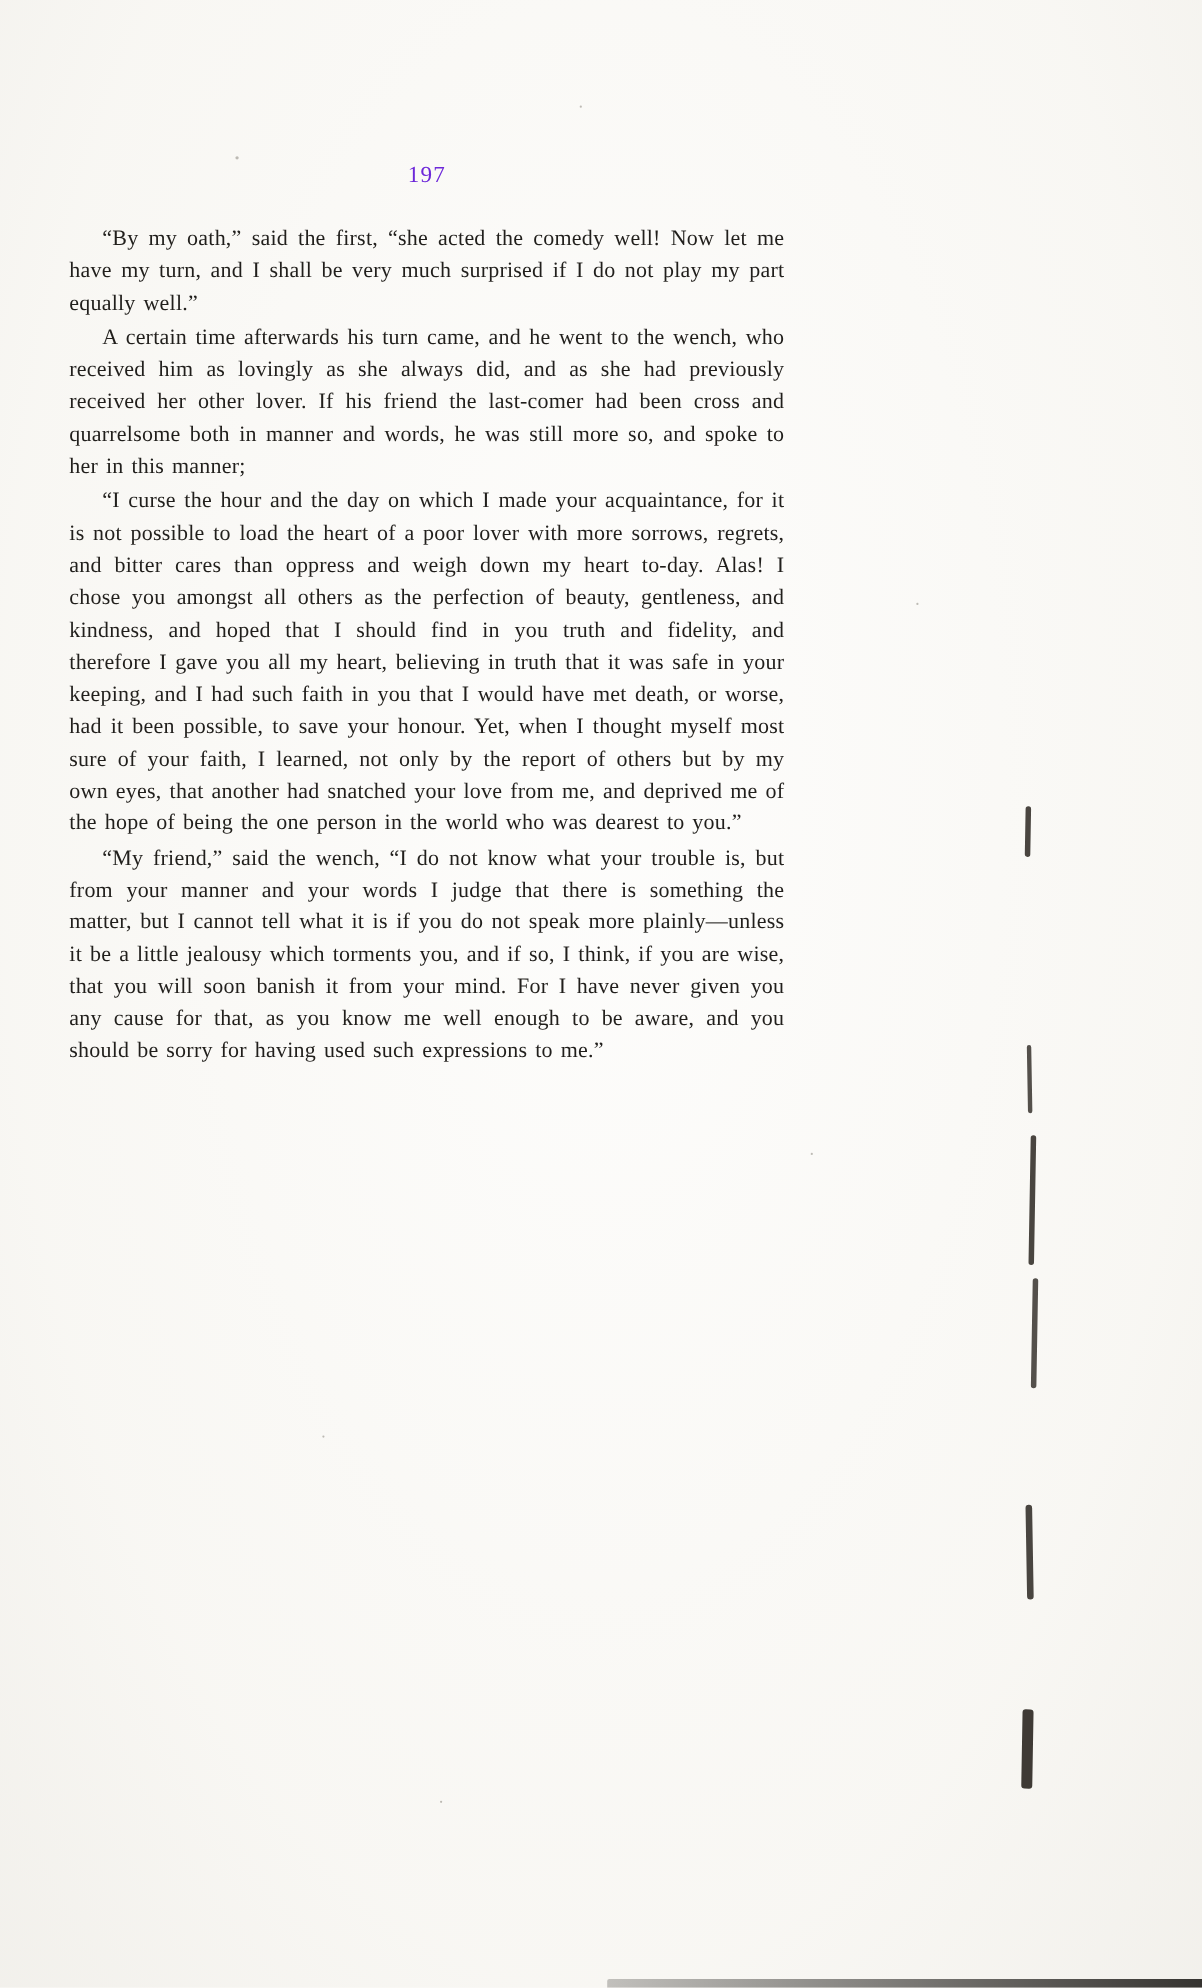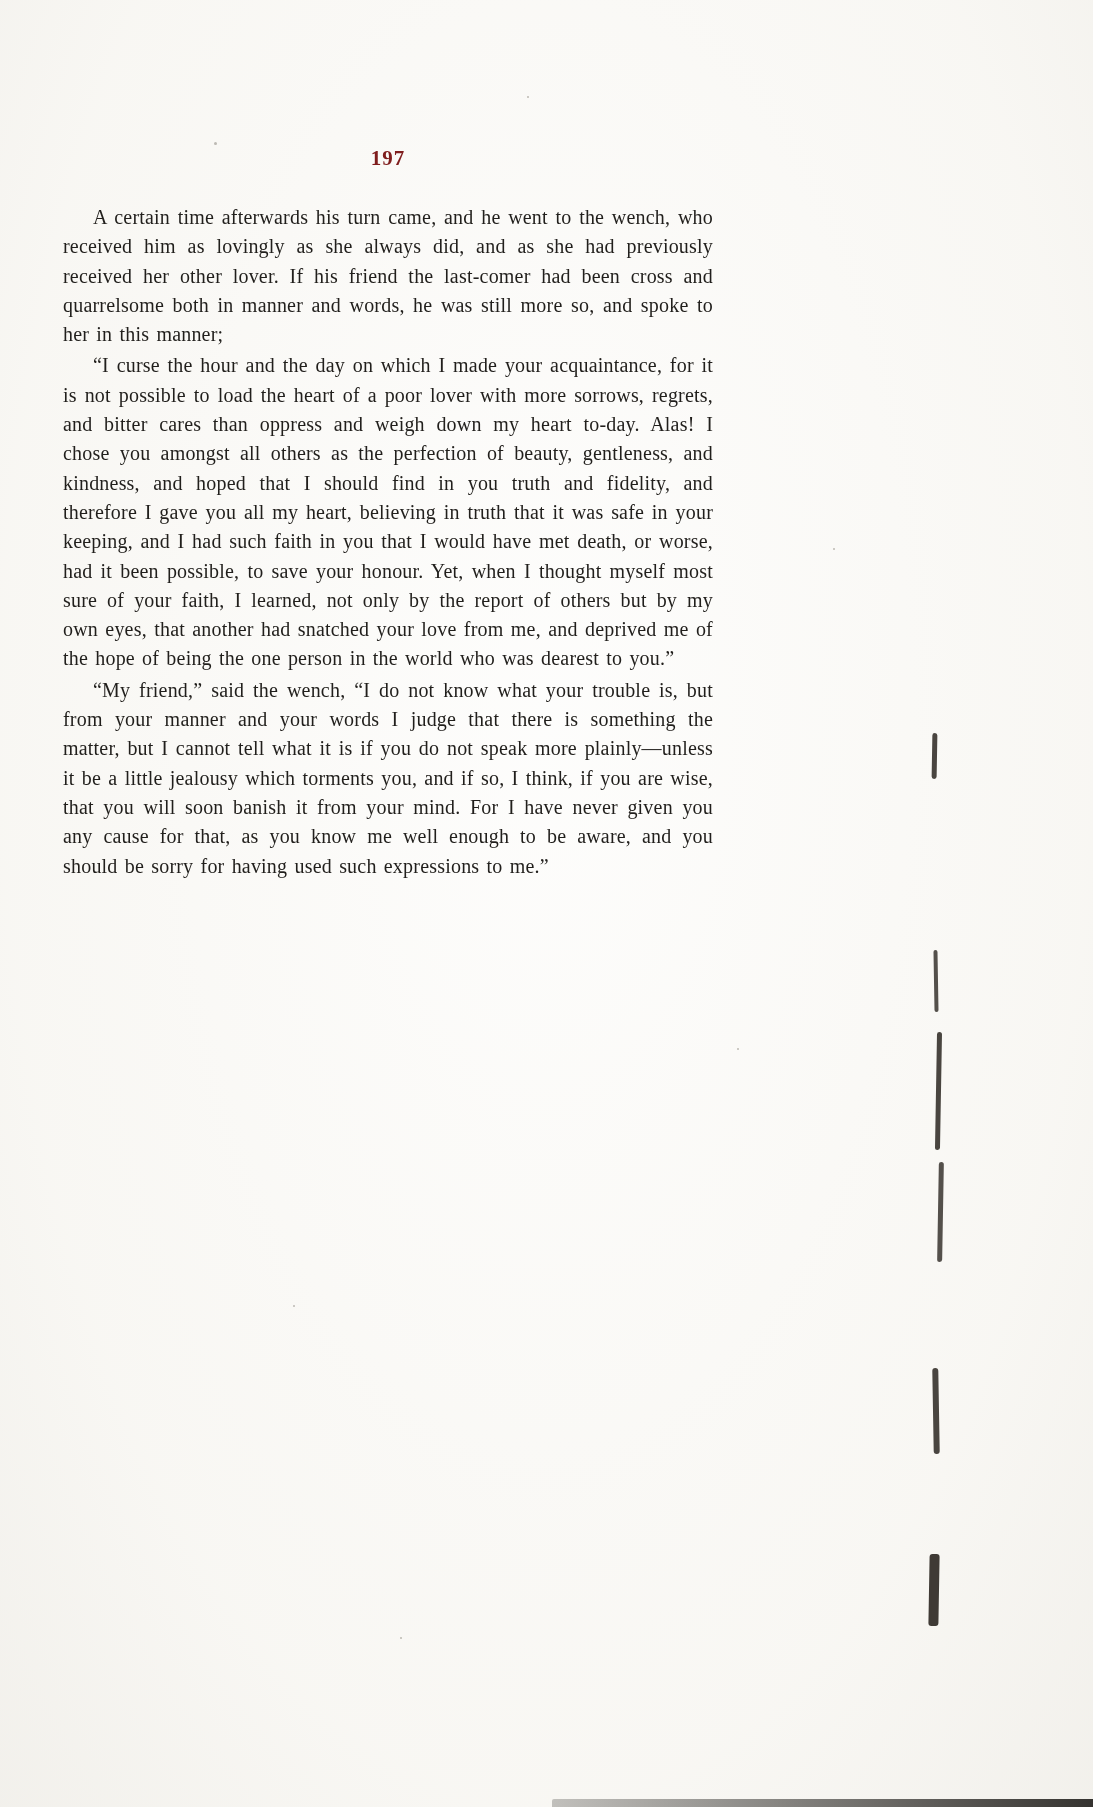--- a/index.html
+++ b/index.html
@@ -22,23 +22,23 @@
     background:
       radial-gradient(ellipse at 50% 40%, rgba(255,255,255,0.6) 0%, rgba(240,238,232,0.25) 70%, rgba(225,222,214,0.35) 100%);
   }
   .page-number {
     position: absolute;
     top: 146px;
     left: 63px;
     width: 650px;
     text-align: center;
     font-size: 21px;
-    font-weight: bold;
+    font-weight: normal;
     letter-spacing: 1px;
-    color: #7f1d1d;
+    color: #6d28d9;
   }
   .text-block {
     position: absolute;
     top: 203px;
     left: 63px;
     width: 650px;
     font-size: 20px;
     line-height: 29.3px;
     text-align: justify;
     letter-spacing: 0.2px;
@@ -88,20 +88,21 @@
   .s6 { left: 293px; top: 1305px; width: 2px; height: 2px; }
 </style>
 </head>
 <body>
 
 <div class="paper"></div>
 
 <div class="page-number">197</div>
 
 <div class="text-block">
+  <p>“By my oath,” said the first, “she acted the comedy well! Now let me have my turn, and I shall be very much surprised if I do not play my part equally well.”</p>
   <p>A certain time afterwards his turn came, and he went to the wench, who received him as lovingly as she always did, and as she had previously received her other lover. If his friend the last-comer had been cross and quarrelsome both in manner and words, he was still more so, and spoke to her in this manner;</p>
   <p>“I curse the hour and the day on which I made your acquaintance, for it is not possible to load the heart of a poor lover with more sorrows, regrets, and bitter cares than oppress and weigh down my heart to-day. Alas! I chose you amongst all others as the perfection of beauty, gentleness, and kindness, and hoped that I should find in you truth and fidelity, and therefore I gave you all my heart, believing in truth that it was safe in your keeping, and I had such faith in you that I would have met death, or worse, had it been possible, to save your honour. Yet, when I thought myself most sure of your faith, I learned, not only by the report of others but by my own eyes, that another had snatched your love from me, and deprived me of the hope of being the one person in the world who was dearest to you.”</p>
   <p>“My friend,” said the wench, “I do not know what your trouble is, but from your manner and your words I judge that there is something the matter, but I cannot tell what it is if you do not speak more plainly—unless it be a little jealousy which torments you, and if so, I think, if you are wise, that you will soon banish it from your mind. For I have never given you any cause for that, as you know me well enough to be aware, and you should be sorry for having used such expressions to me.”</p>
 </div>
 
 <div class="artifact a1"></div>
 <div class="artifact a2"></div>
 <div class="artifact a3"></div>
 <div class="artifact a4"></div>
 <div class="artifact a5"></div>

